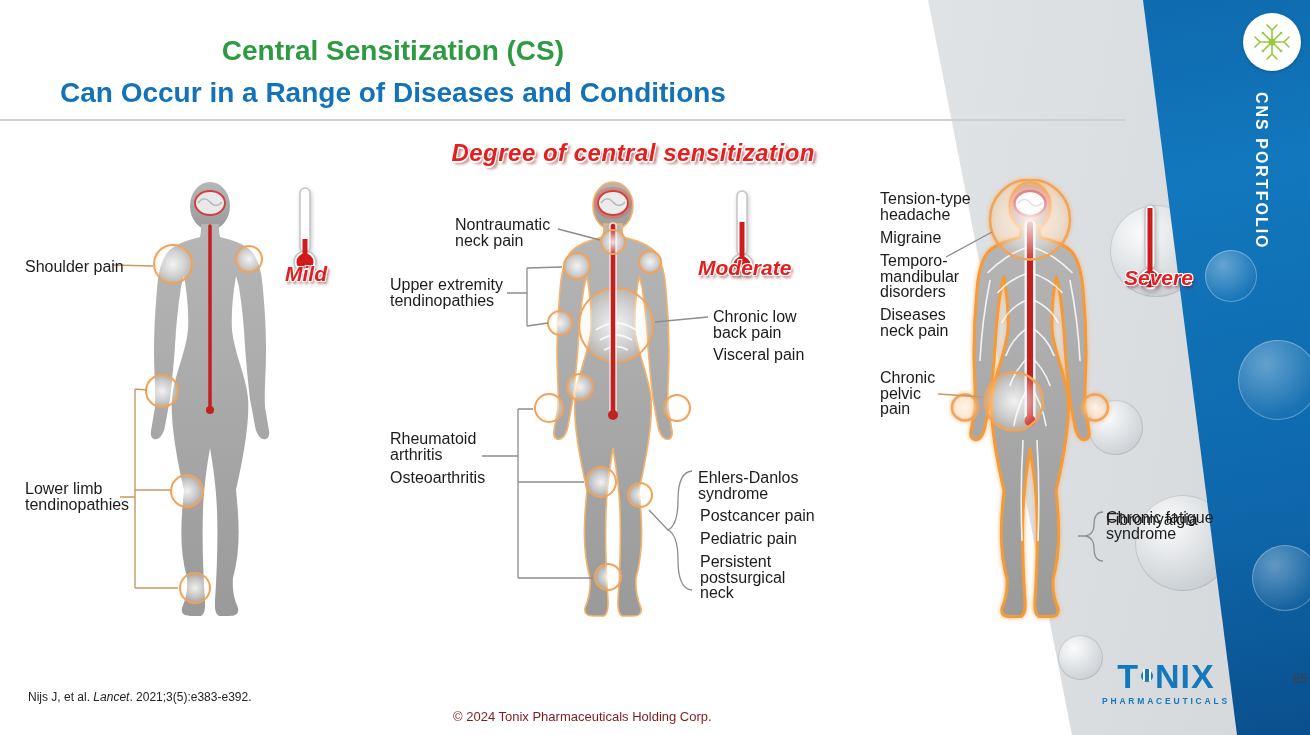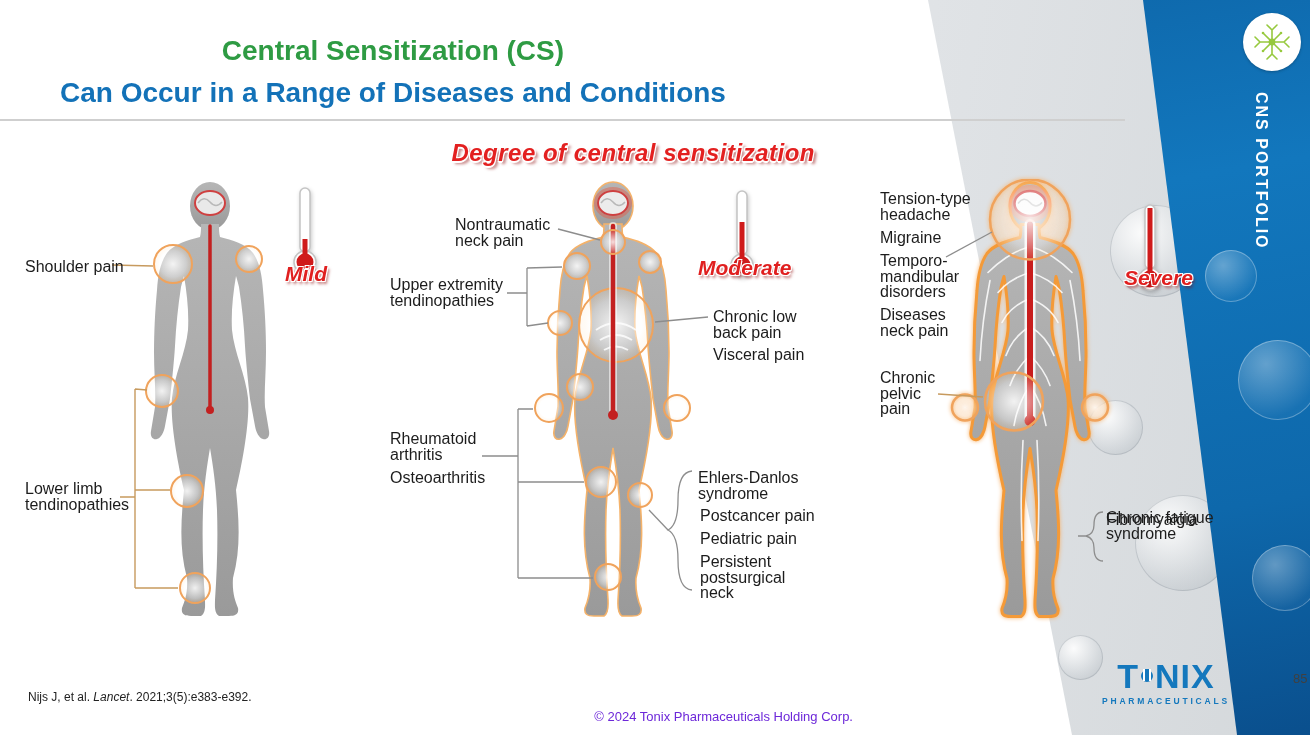--- a/index.html
+++ b/index.html
@@ -38,21 +38,21 @@
 
   .fig { position:absolute; }
   .thermo { position:absolute; filter:drop-shadow(1px 2px 2px rgba(0,0,0,.22)); }
   .overlay { position:absolute; left:0; top:0; pointer-events:none; }
 
   .cond-label { position:absolute; font-size:16px; line-height:15.5px; color:#1c1c1c; }
 
   
   .citation { position:absolute; left:28px; top:690px; font-size:12px; color:#222;text-align:right; }
   .citation .it { font-style:italic; }
-  .copyright { position:absolute; left:453px; top:709px; width:400px; text-align:right; font-size:13px; color:#6d28d9; }
+  .copyright { position:absolute; left:453px; top:709px; width:400px; text-align:left; font-size:13px; color:#7f1d1d; }
 
   
   .tonix { position:absolute; left:1090px; top:659px; width:152px; text-align:center; }
   .tonix .brand { display:flex; align-items:center; justify-content:center; color:#1478bd;
     font-size:34px; font-weight:800; letter-spacing:1px; line-height:1; }
   .o-glyph { position:relative; display:inline-block; width:12px; height:12px; border:6px solid #1478bd;
     border-radius:50%; margin:0 2px; }
   .o-glyph::after { content:""; position:absolute; top:-7px; left:50%; transform:translateX(-50%);
     width:4px; height:12px; background:#1478bd; border-left:2px solid #fff; border-right:2px solid #fff; }
   .tonix .tagline { margin-top:3px; font-size:8.5px; letter-spacing:2.8px; color:#1478bd; font-weight:bold; }

